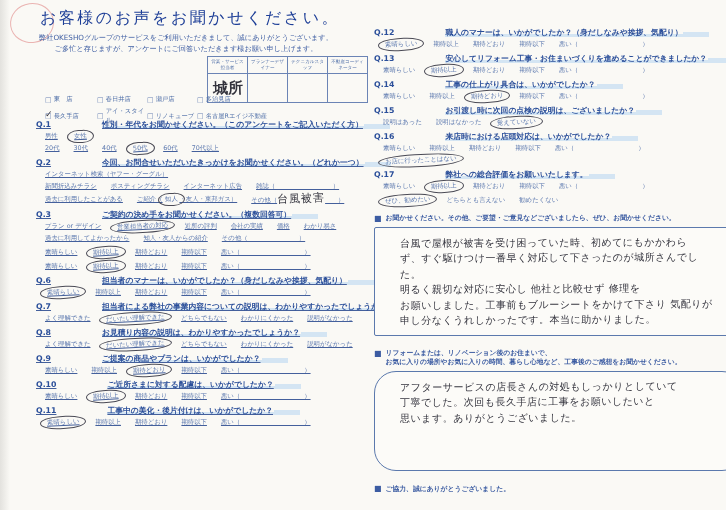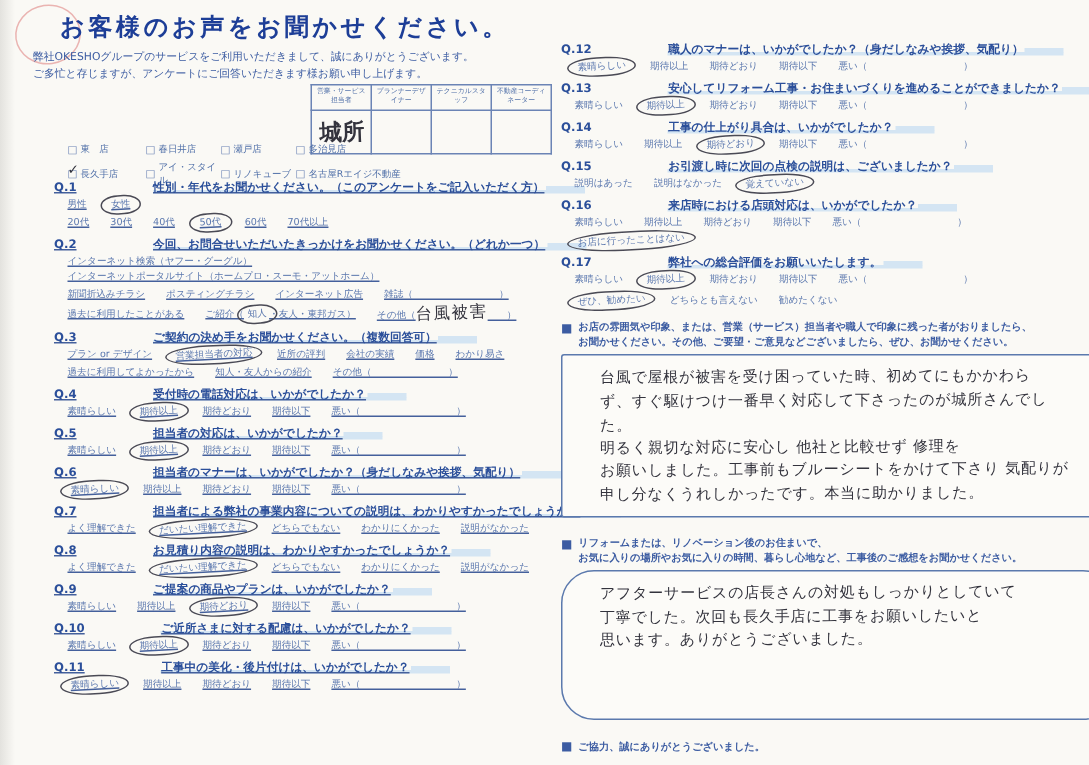--- a/index.html
+++ b/index.html
@@ -4,23 +4,23 @@
 <style>
   html,body{margin:0;padding:0;background:#d8d8d4;}
   .page{position:relative;width:726px;height:510px;background:#faf9f5;overflow:hidden;
         font-family:"DejaVu Sans","Liberation Sans",sans-serif;color:#44609c;}
   .page::before{content:"";position:absolute;left:0;top:0;width:10px;height:100%;
         background:linear-gradient(to right,#e3e2de,rgba(250,249,245,0));}
 
   
   .stamp{position:absolute;left:10px;top:3px;width:42px;height:38px;border:1.3px solid rgba(215,95,95,.45);
          border-radius:50%;transform:rotate(-8deg);}
-  .title{position:absolute;left:38px;top:8px;width:304px;text-align:center;font-size:16px;font-weight:700;
+  .title{position:absolute;left:38px;top:8px;width:304px;text-align:center;font-size:16px;font-weight:400;
          letter-spacing:2.5px;color:#1d3e97;}
-  .subtitle{position:absolute;left:22px;top:33px;width:356px;font-size:7.2px;
+  .subtitle{position:absolute;left:8px;top:33px;width:356px;text-align:center;font-size:7.2px;
             line-height:10.5px;color:#3c5ca2;}
 
   
   .staff{position:absolute;left:207px;top:56px;border-collapse:collapse;table-layout:fixed;}
   .staff th,.staff td{border:1px solid #6b84b5;width:37px;padding:1px;}
   .staff th{font-size:4.6px;line-height:5.6px;font-weight:400;color:#4f6fa8;height:14px;vertical-align:middle;}
   .staff td{height:26px;vertical-align:middle;text-align:center;}
   .staff-name{font-size:15px;color:#2f2f38;display:inline-block;transform:rotate(-2deg);font-weight:600;}
 
   
@@ -138,21 +138,20 @@
           <span class="option">40代</span>
           <span class="option circled">50代</span>
           <span class="option">60代</span>
           <span class="option">70代以上</span>
         </div>
       </div>
       <div class="question">
         <div class="q-title"><span class="q-no">Q.2</span><span class="q-text">今回、お問合せいただいたきっかけをお聞かせください。（どれか一つ）</span></div>
         <div class="opt-row">
           <span class="option">インターネット検索（ヤフー・グーグル）</span>
-          <span class="option">インターネットポータルサイト（ホームプロ・スーモ・アットホーム）</span>
         </div>
         <div class="opt-row">
           <span class="option">新聞折込みチラシ</span>
           <span class="option">ポスティングチラシ</span>
           <span class="option">インターネット広告</span>
           <span class="option">雑誌（　　　　　　　　　）</span>
         </div>
         <div class="opt-row">
           <span class="option">過去に利用したことがある</span>
           <span class="option"><span class="part">ご紹介（</span><span class="circled">知人</span><span class="part">・友人・東邦ガス）</span></span>
@@ -169,31 +168,29 @@
           <span class="option">価格</span>
           <span class="option">わかり易さ</span>
         </div>
         <div class="opt-row">
           <span class="option">過去に利用してよかったから</span>
           <span class="option">知人・友人からの紹介</span>
           <span class="option">その他（　　　　　　　　）</span>
         </div>
       </div>
       <div class="question">
-        <div class="q-title"><span class="q-no">Q.4</span><span class="q-text">受付時の電話対応は、いかがでしたか？</span></div>
         <div class="opt-row">
           <span class="option">素晴らしい</span>
           <span class="option circled">期待以上</span>
           <span class="option">期待どおり</span>
           <span class="option">期待以下</span>
           <span class="option">悪い（　　　　　　　　　　）</span>
         </div>
       </div>
       <div class="question">
-        <div class="q-title"><span class="q-no">Q.5</span><span class="q-text">担当者の対応は、いかがでしたか？</span></div>
         <div class="opt-row">
           <span class="option">素晴らしい</span>
           <span class="option circled">期待以上</span>
           <span class="option">期待どおり</span>
           <span class="option">期待以下</span>
           <span class="option">悪い（　　　　　　　　　　）</span>
         </div>
       </div>
       <div class="question">
         <div class="q-title"><span class="q-no">Q.6</span><span class="q-text">担当者のマナーは、いかがでしたか？（身だしなみや挨拶、気配り）</span></div>
@@ -326,21 +323,20 @@
             <span class="option">どちらとも言えない</span>
             <span class="option">勧めたくない</span>
           </div>
         </div>
       </div>
     <div id="comments">
         <div class="c-sec">
           <div class="c-head">
             <span class="bullet">■</span>
             <span class="c-head-text">
-              <div class="c-head-line">お店の雰囲気や印象、または、営業（サービス）担当者や職人で印象に残った者がおりましたら、</div>
               <div class="c-head-line">お聞かせください。その他、ご要望・ご意見などございましたら、ぜひ、お聞かせください。</div>
             </span>
           </div>
           <div class="c-box">
             <div class="hand c-line">台風で屋根が被害を受け困っていた時、初めてにもかかわら</div>
             <div class="hand c-line">ず、すぐ駆けつけ一番早く対応して下さったのが城所さんでした。</div>
             <div class="hand c-line">明るく親切な対応に安心し 他社と比較せず 修理を</div>
             <div class="hand c-line">お願いしました。工事前もブルーシートをかけて下さり 気配りが</div>
             <div class="hand c-line">申し分なくうれしかったです。本当に助かりました。</div>
           </div>

